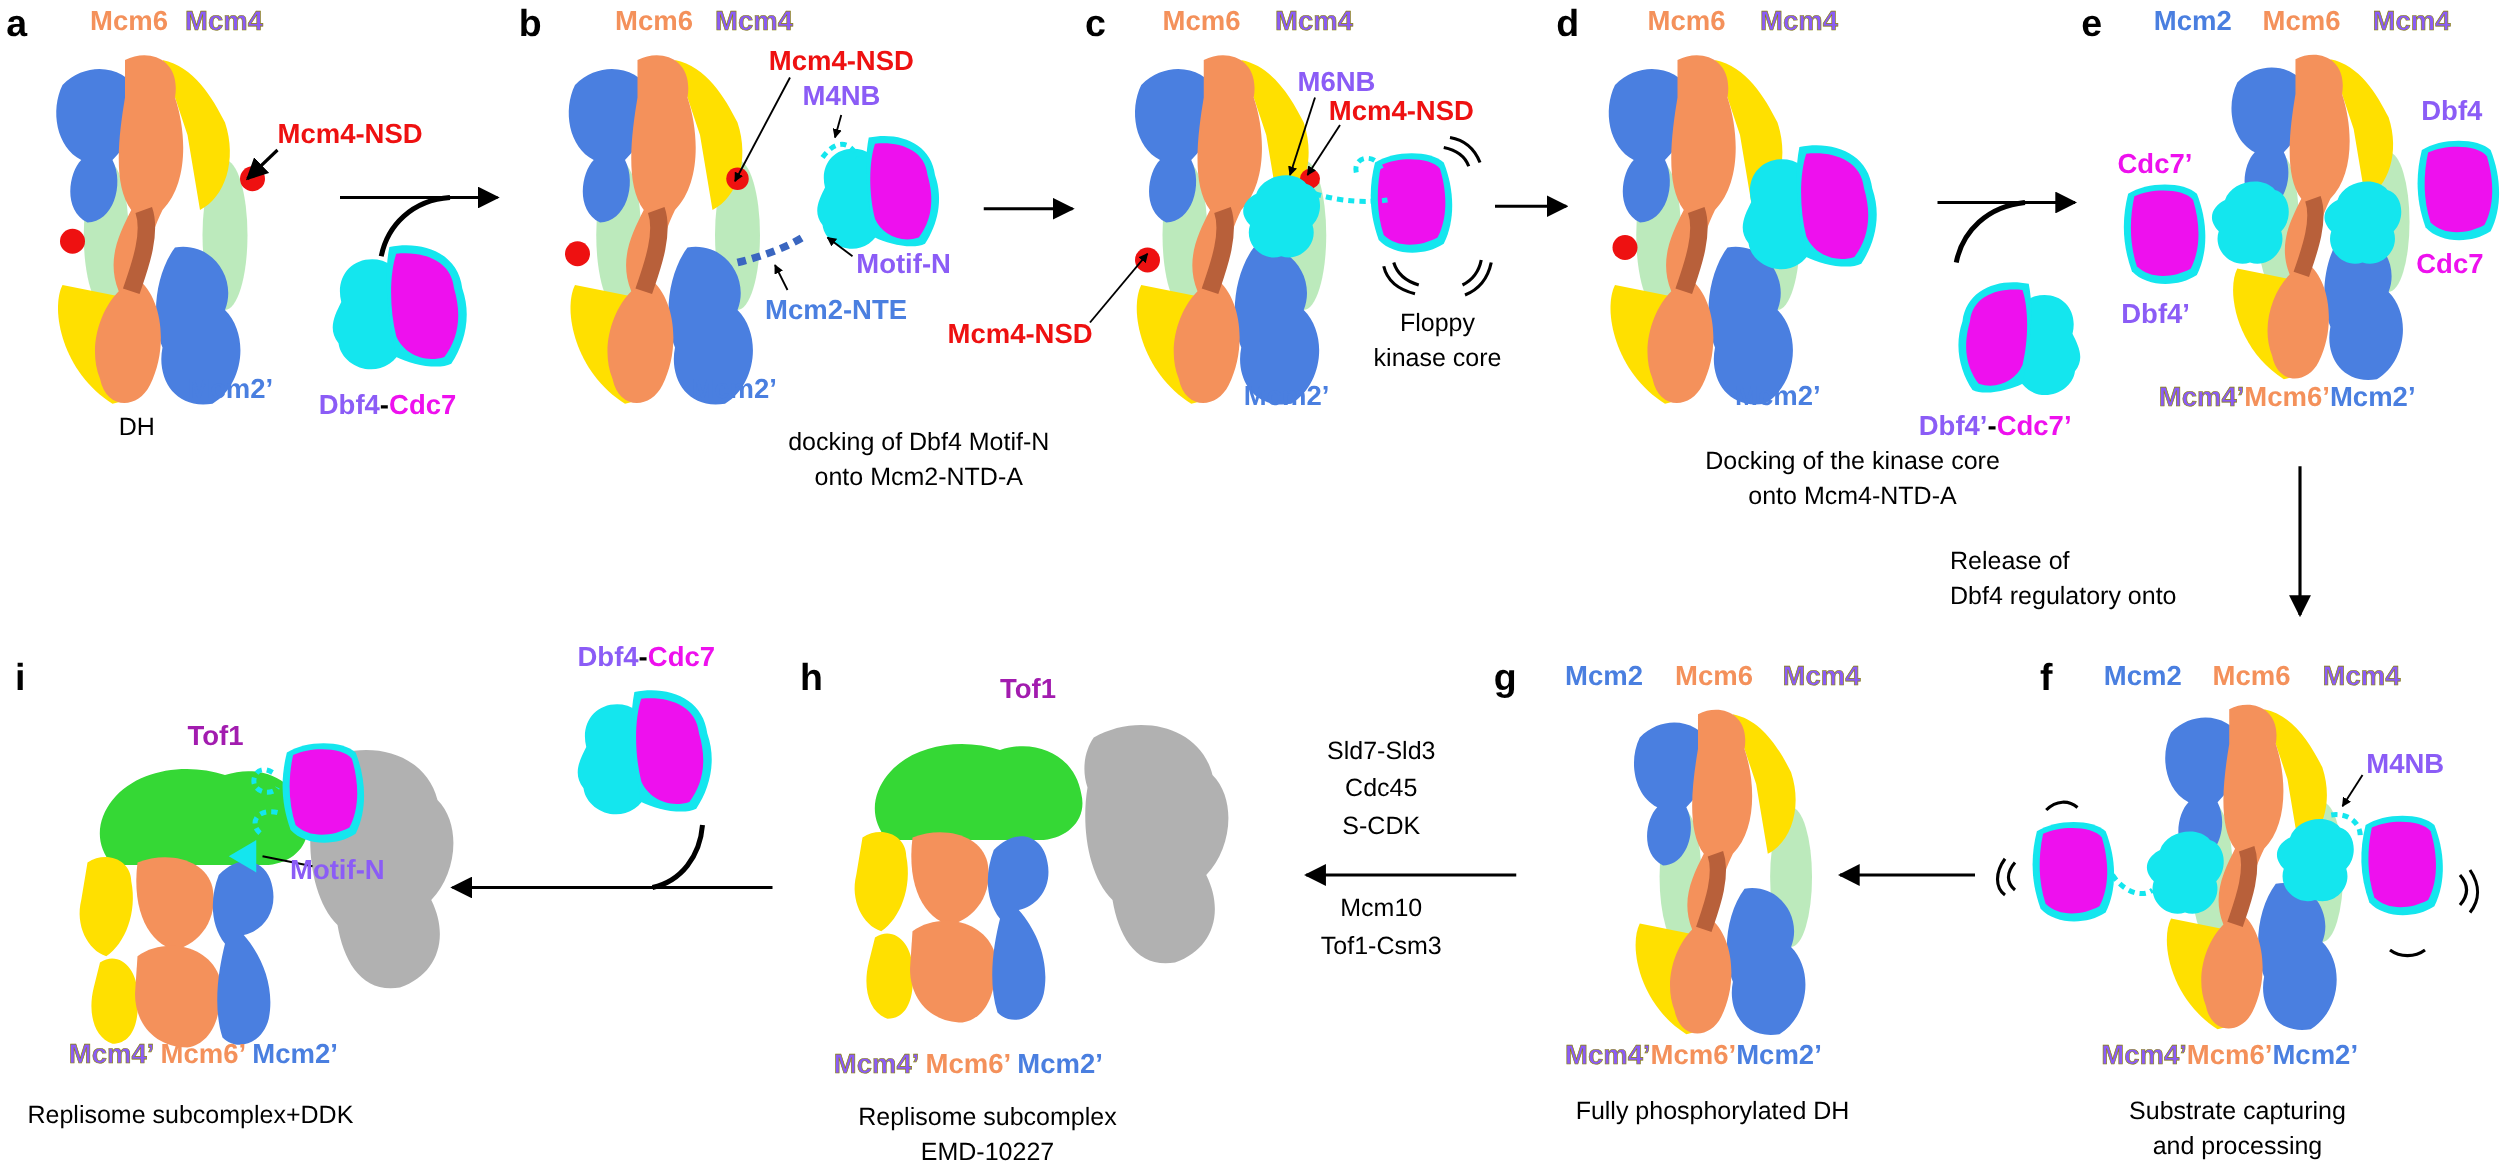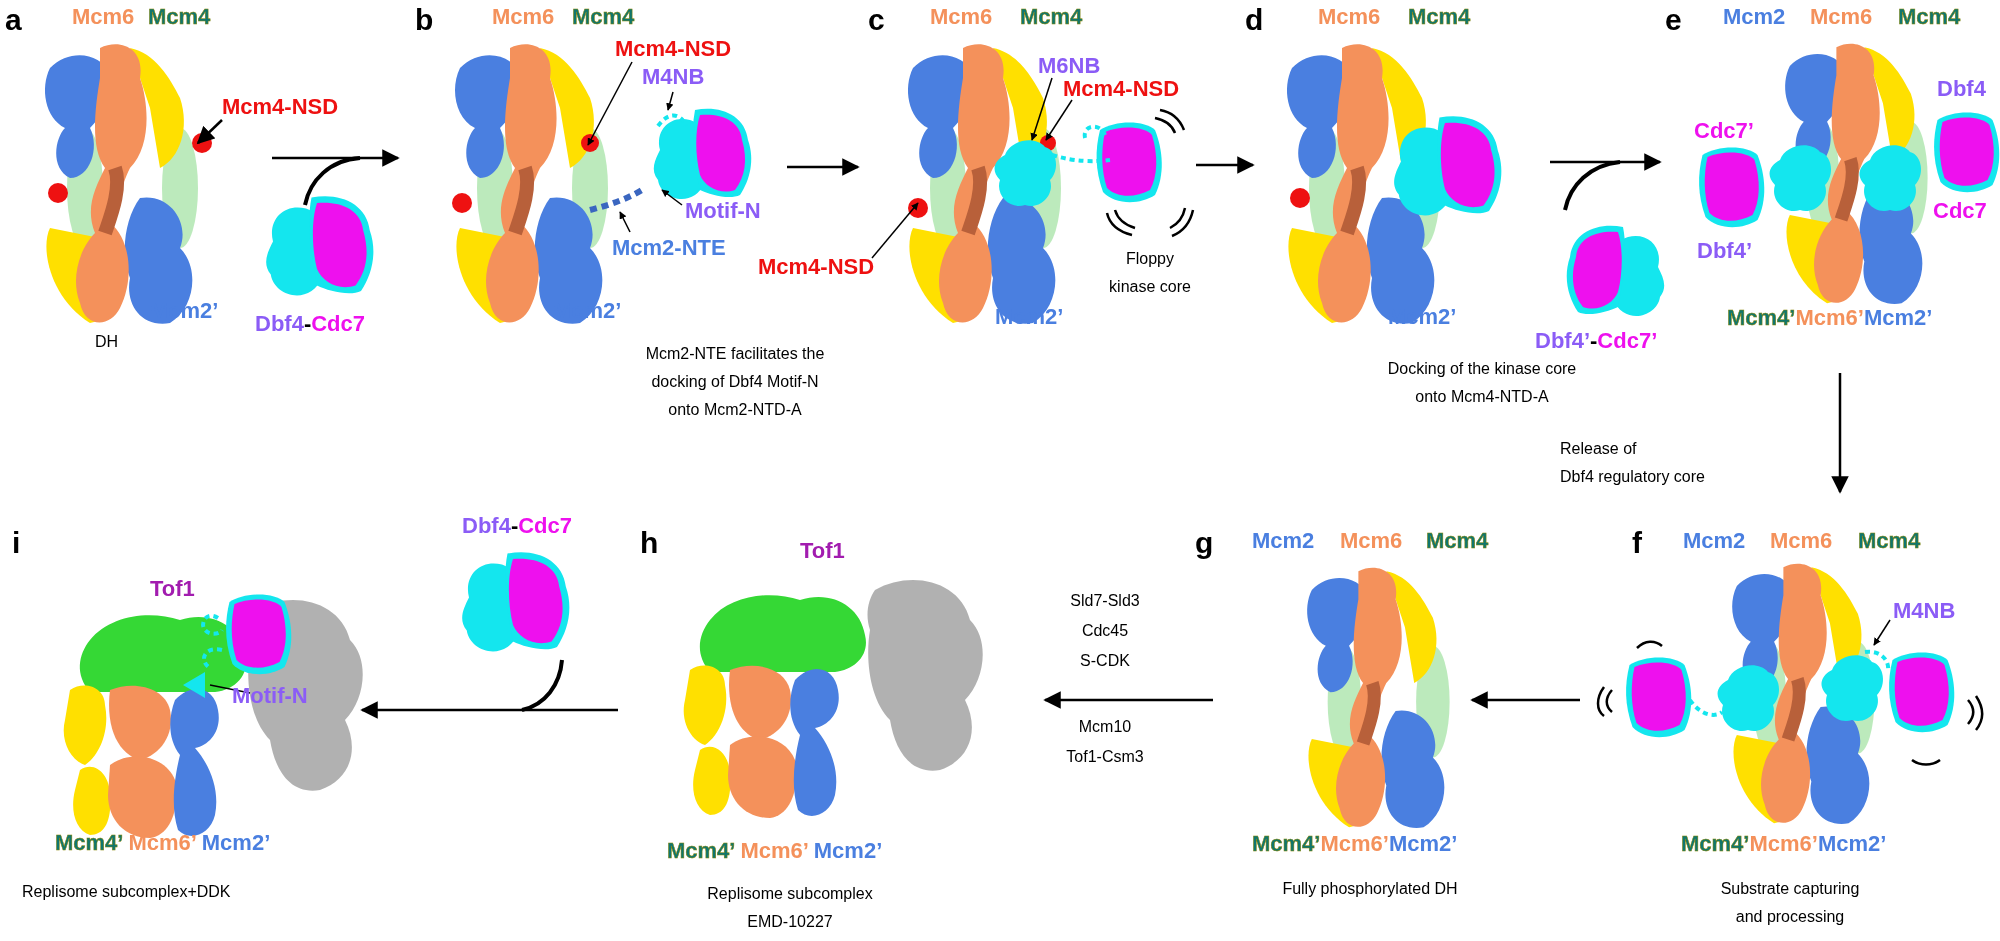--- a/index.html
+++ b/index.html
@@ -1,21 +1,21 @@
 <!DOCTYPE html>
 <html><head>
 <meta charset="utf-8">
 <style>
   html,body{margin:0;padding:0;background:#fff;}
   body{width:2000px;height:941px;position:relative;overflow:hidden;font-family:"Liberation Sans",sans-serif;}
   .plabel{position:absolute;font-weight:bold;font-size:30px;color:#000;line-height:1;}
   .lbl{position:absolute;font-size:22px;line-height:1;white-space:nowrap;font-weight:bold;}
-  .cap{position:absolute;font-size:16px;line-height:28px;text-align:center;color:#000;white-space:nowrap;}
+  .cap{position:absolute;font-size:20px;line-height:28px;text-align:center;color:#000;white-space:nowrap;}
   .c-mcm6{color:#f4915b;}
-  .c-mcm4{color:#0f766e;-webkit-text-stroke:0.5px #8a8400;}
+  .c-mcm4{color:#8b5cf6;-webkit-text-stroke:0.5px #8a8400;}
   .c-mcm2{color:#4a7fe0;}
   .c-red{color:#ee1111;}
   .c-cyan{color:#8b5cf6;}
   .c-mag{color:#ee10ee;}
   .c-green{color:#a21caf;}
   .c-black{color:#000;}
   svg{position:absolute;overflow:visible;}
 </style>
 </head>
 <body>
@@ -112,21 +112,20 @@
   <svg style="left:0;top:0" width="1000" height="330">
     <line x1="632" y1="62" x2="588" y2="145" stroke="#000" stroke-width="1.5" marker-end="url(#ahs)"></line>
     <line x1="673" y1="92" x2="668" y2="110" stroke="#000" stroke-width="1.5" marker-end="url(#ahs)"></line>
     <path d="M658,126 C668,112 680,112 686,126" stroke="#14e6ee" stroke-width="4" stroke-dasharray="5,4" fill="none"></path>
     <path d="M590,210 C610,205 630,198 645,188" stroke="#3a66c0" stroke-width="6" stroke-dasharray="7,5" fill="none"></path>
     <line x1="682" y1="205" x2="662" y2="190" stroke="#000" stroke-width="1.5" marker-end="url(#ahs)"></line>
     <line x1="630" y1="232" x2="620" y2="212" stroke="#000" stroke-width="1.5" marker-end="url(#ahs)"></line>
     <line x1="787" y1="167" x2="858" y2="167" stroke="#000" stroke-width="2.5" marker-end="url(#ah)"></line>
   </svg>
   <div class="cap" style="left:555px;top:340px;width:360px">
-    <div>Mcm2-NTE facilitates the</div>
     <div>docking of Dbf4 Motif-N</div>
     <div>onto Mcm2-NTD-A</div>
   </div>
 </div>
 
 <div>
   <div class="plabel" style="left:868px;top:5px">c</div>
   <div class="lbl c-mcm6" style="left:930px;top:6px">Mcm6</div>
   <div class="lbl c-mcm4" style="left:1020px;top:6px">Mcm4</div>
   <svg style="left:893px;top:38px" width="180" height="290" viewBox="0 0 180 290">
@@ -222,21 +221,21 @@
     <span class="c-mcm4">Mcm4’</span><span class="c-mcm6">Mcm6’</span><span class="c-mcm2">Mcm2’</span>
   </div>
 </div>
 
 <div>
   <svg style="left:0;top:0" width="2000" height="500">
     <line x1="1840" y1="373" x2="1840" y2="492" stroke="#000" stroke-width="2.5" marker-end="url(#ah)"></line>
   </svg>
   <div class="cap" style="left:1560px;top:435px;width:260px;text-align:left">
     <div style="padding-right:40px">Release of</div>
-    <div>Dbf4 regulatory core</div>
+    <div>Dbf4 regulatory onto</div>
   </div>
 </div>
 
 <div>
   <div class="plabel" style="left:1632px;top:528px">f</div>
   <div class="lbl c-mcm2" style="left:1683px;top:530px">Mcm2</div>
   <div class="lbl c-mcm6" style="left:1770px;top:530px">Mcm6</div>
   <div class="lbl c-mcm4" style="left:1858px;top:530px">Mcm4</div>
   <svg style="left:1712px;top:558px" width="180" height="270" viewBox="0 0 180 290">
       <use href="#dh"></use>

